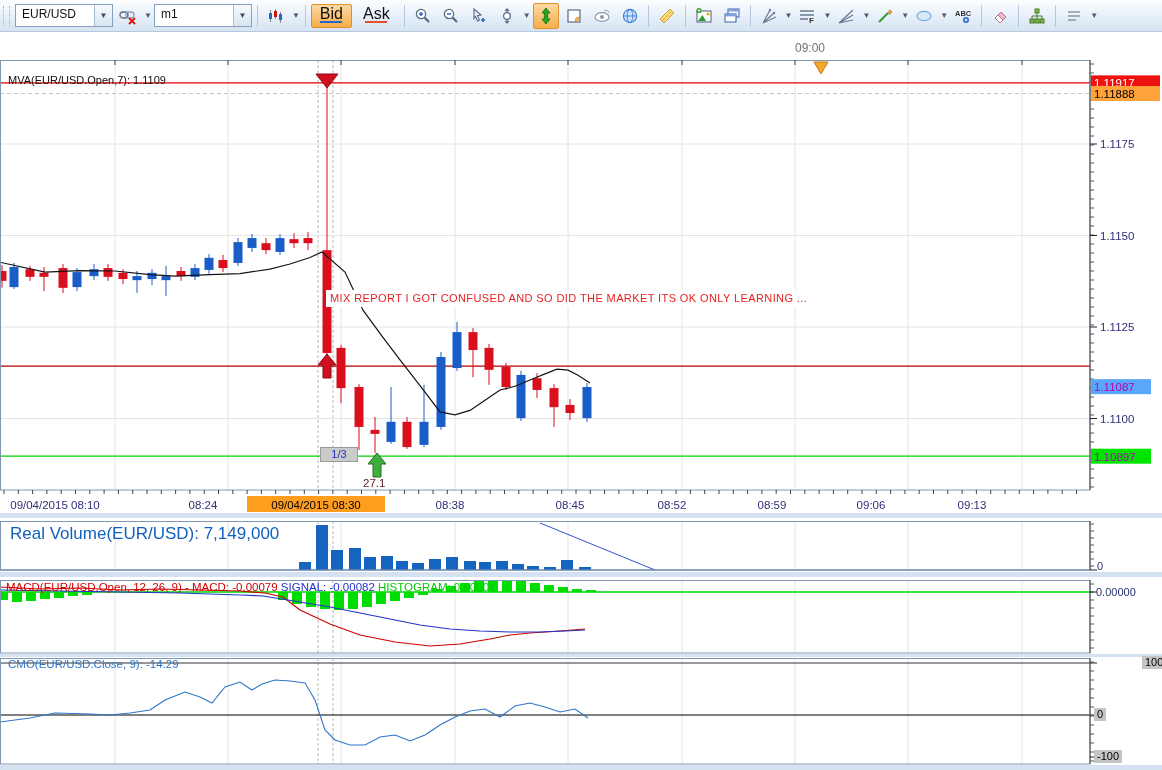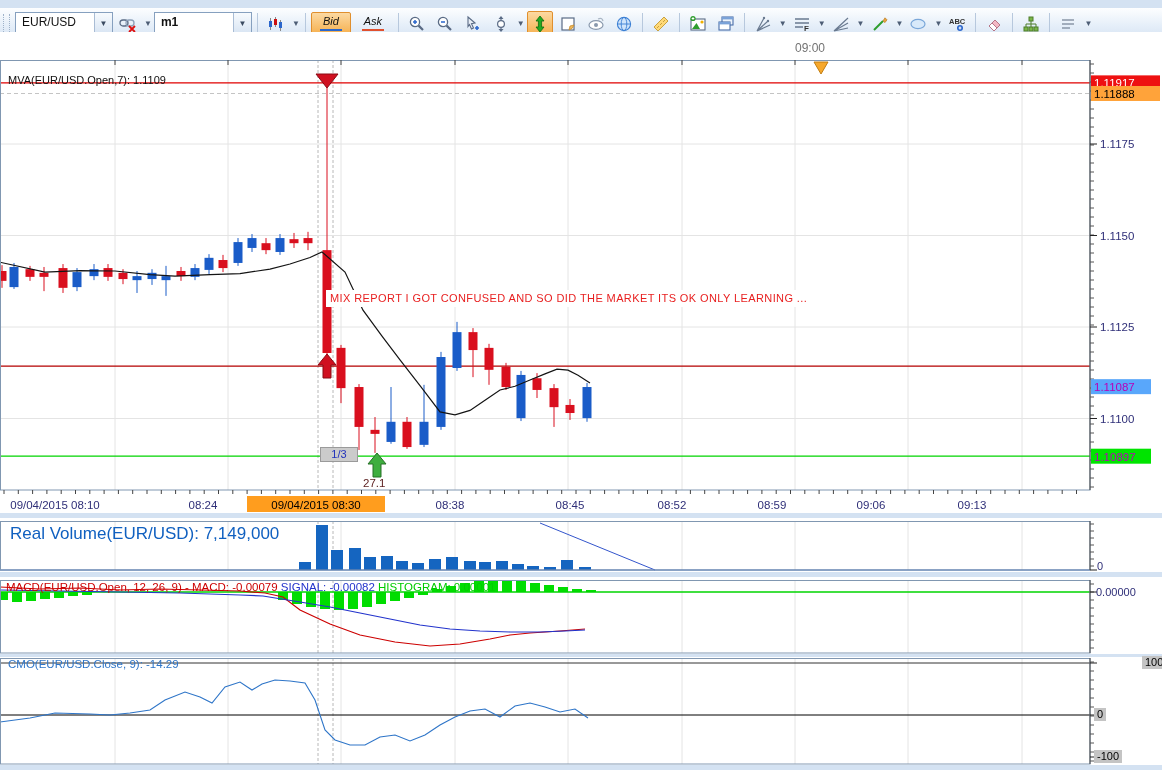--- a/index.html
+++ b/index.html
@@ -1,32 +1,32 @@
 <!DOCTYPE html>
 <html><head>
 <meta charset="utf-8">
 <style>
   html,body{margin:0;padding:0;}
   body{background:#cfdff1;font-family:"Liberation Sans",sans-serif;}
   #app{position:relative;width:1162px;height:770px;overflow:hidden;background:#d4e2f2;}
   
   #toolbar{position:absolute;top:0;left:0;width:1162px;height:32px;box-sizing:border-box;
     background:linear-gradient(#fdfeff,#e6eff9 55%,#d6e3f2);border-bottom:1px solid #b6c8de;
-    display:flex;align-items:center;padding:12px 3px;gap:2px;margin-top:8px;}
+    display:flex;align-items:center;padding:12px 3px;gap:2px;}
   .grip{width:5px;height:20px;border-left:1px dotted #9fb2c9;border-right:1px dotted #9fb2c9;margin-right:3px;}
   .combo{height:21px;display:flex;align-items:stretch;background:#fff;border:1px solid #86a0bf;}
   .combo .ctext{padding:2px 6px 0 6px;font-size:12px;color:#111;}
   .combo .cbtn{width:17px;background:linear-gradient(#f7fafd,#d7e4f3);border-left:1px solid #a9bcd4;
     display:flex;align-items:center;justify-content:center;font-size:8px;color:#3a4a60;}
   .tb{min-width:26px;height:26px;box-sizing:border-box;display:flex;align-items:center;justify-content:center;border-radius:2px;border:1px solid transparent;}
   .tb.active{background:linear-gradient(#fcd9a2,#f5ae4b);border:1px solid #e08f2e;}
   .caret{font-size:8px;color:#4d5d75;margin-left:1px;}
   .sep{width:1px;height:22px;background:#b7c8dd;margin:0 3px;flex:none;}
   .ba{height:24px;box-sizing:border-box;padding:2px 8px 3px 8px;display:flex;flex-direction:column;align-items:center;justify-content:center;border:1px solid transparent;border-radius:2px;}
-  .ba .lbl{font-size:11px;color:#101010;line-height:13px;font-style:italic;}
+  .ba .lbl{font-size:16px;color:#101010;line-height:13px;}
   .ba .ul{width:22px;height:2px;margin-top:1px;}
   .ba.bid .ul{background:#2a66cc;}
   .ba.ask .ul{background:#e0502e;}
   .ba.active{background:linear-gradient(#fcd9a2,#f5ae4b);border:1px solid #e08f2e;}
   
   .ov{position:absolute;white-space:nowrap;}
   #mva-label{left:8px;top:74px;font-size:11px;color:#101010;}
   #marker-time{left:795px;top:41px;font-size:12px;color:#737373;text-align:right;}
   #annotation{left:326px;top:290px;width:492px;height:17px;background:#ffffff;color:#e81f1f;
     font-size:11px;line-height:17px;padding-left:4px;letter-spacing:.4px;overflow:hidden;}
@@ -56,21 +56,21 @@
       <div class="cbtn">▼</div>
     </div>
     <span class="tb">
         <svg width="18" height="18" viewBox="0 0 18 18">
           <rect x="1" y="5" width="8" height="6" rx="3" fill="none" stroke="#5a6b85" stroke-width="1.3"></rect>
           <rect x="7" y="5" width="8" height="6" rx="3" fill="none" stroke="#8da0b8" stroke-width="1.3"></rect>
           <path d="M10 11 L16 17 M16 11 L10 17" stroke="#dd1111" stroke-width="1.8" fill="none"></path>
         </svg>
       </span>
     <span class="caret">▼</span>
-    <div class="combo" style="width:96px;font-weight:bold;">
+    <div class="combo" style="width:96px;">
       <div class="ctext" style="flex:1">m1</div>
       <div class="cbtn">▼</div>
     </div>
     <div class="sep"></div>
     <span class="tb">
         <svg width="18" height="18" viewBox="0 0 18 18">
           <line x1="3.5" y1="3" x2="3.5" y2="15" stroke="#888"></line>
           <rect x="2" y="6" width="3" height="6" fill="#2a66cc"></rect>
           <line x1="8.5" y1="2" x2="8.5" y2="12" stroke="#888"></line>
           <rect x="7" y="4" width="3" height="6" fill="#cc1111"></rect>

